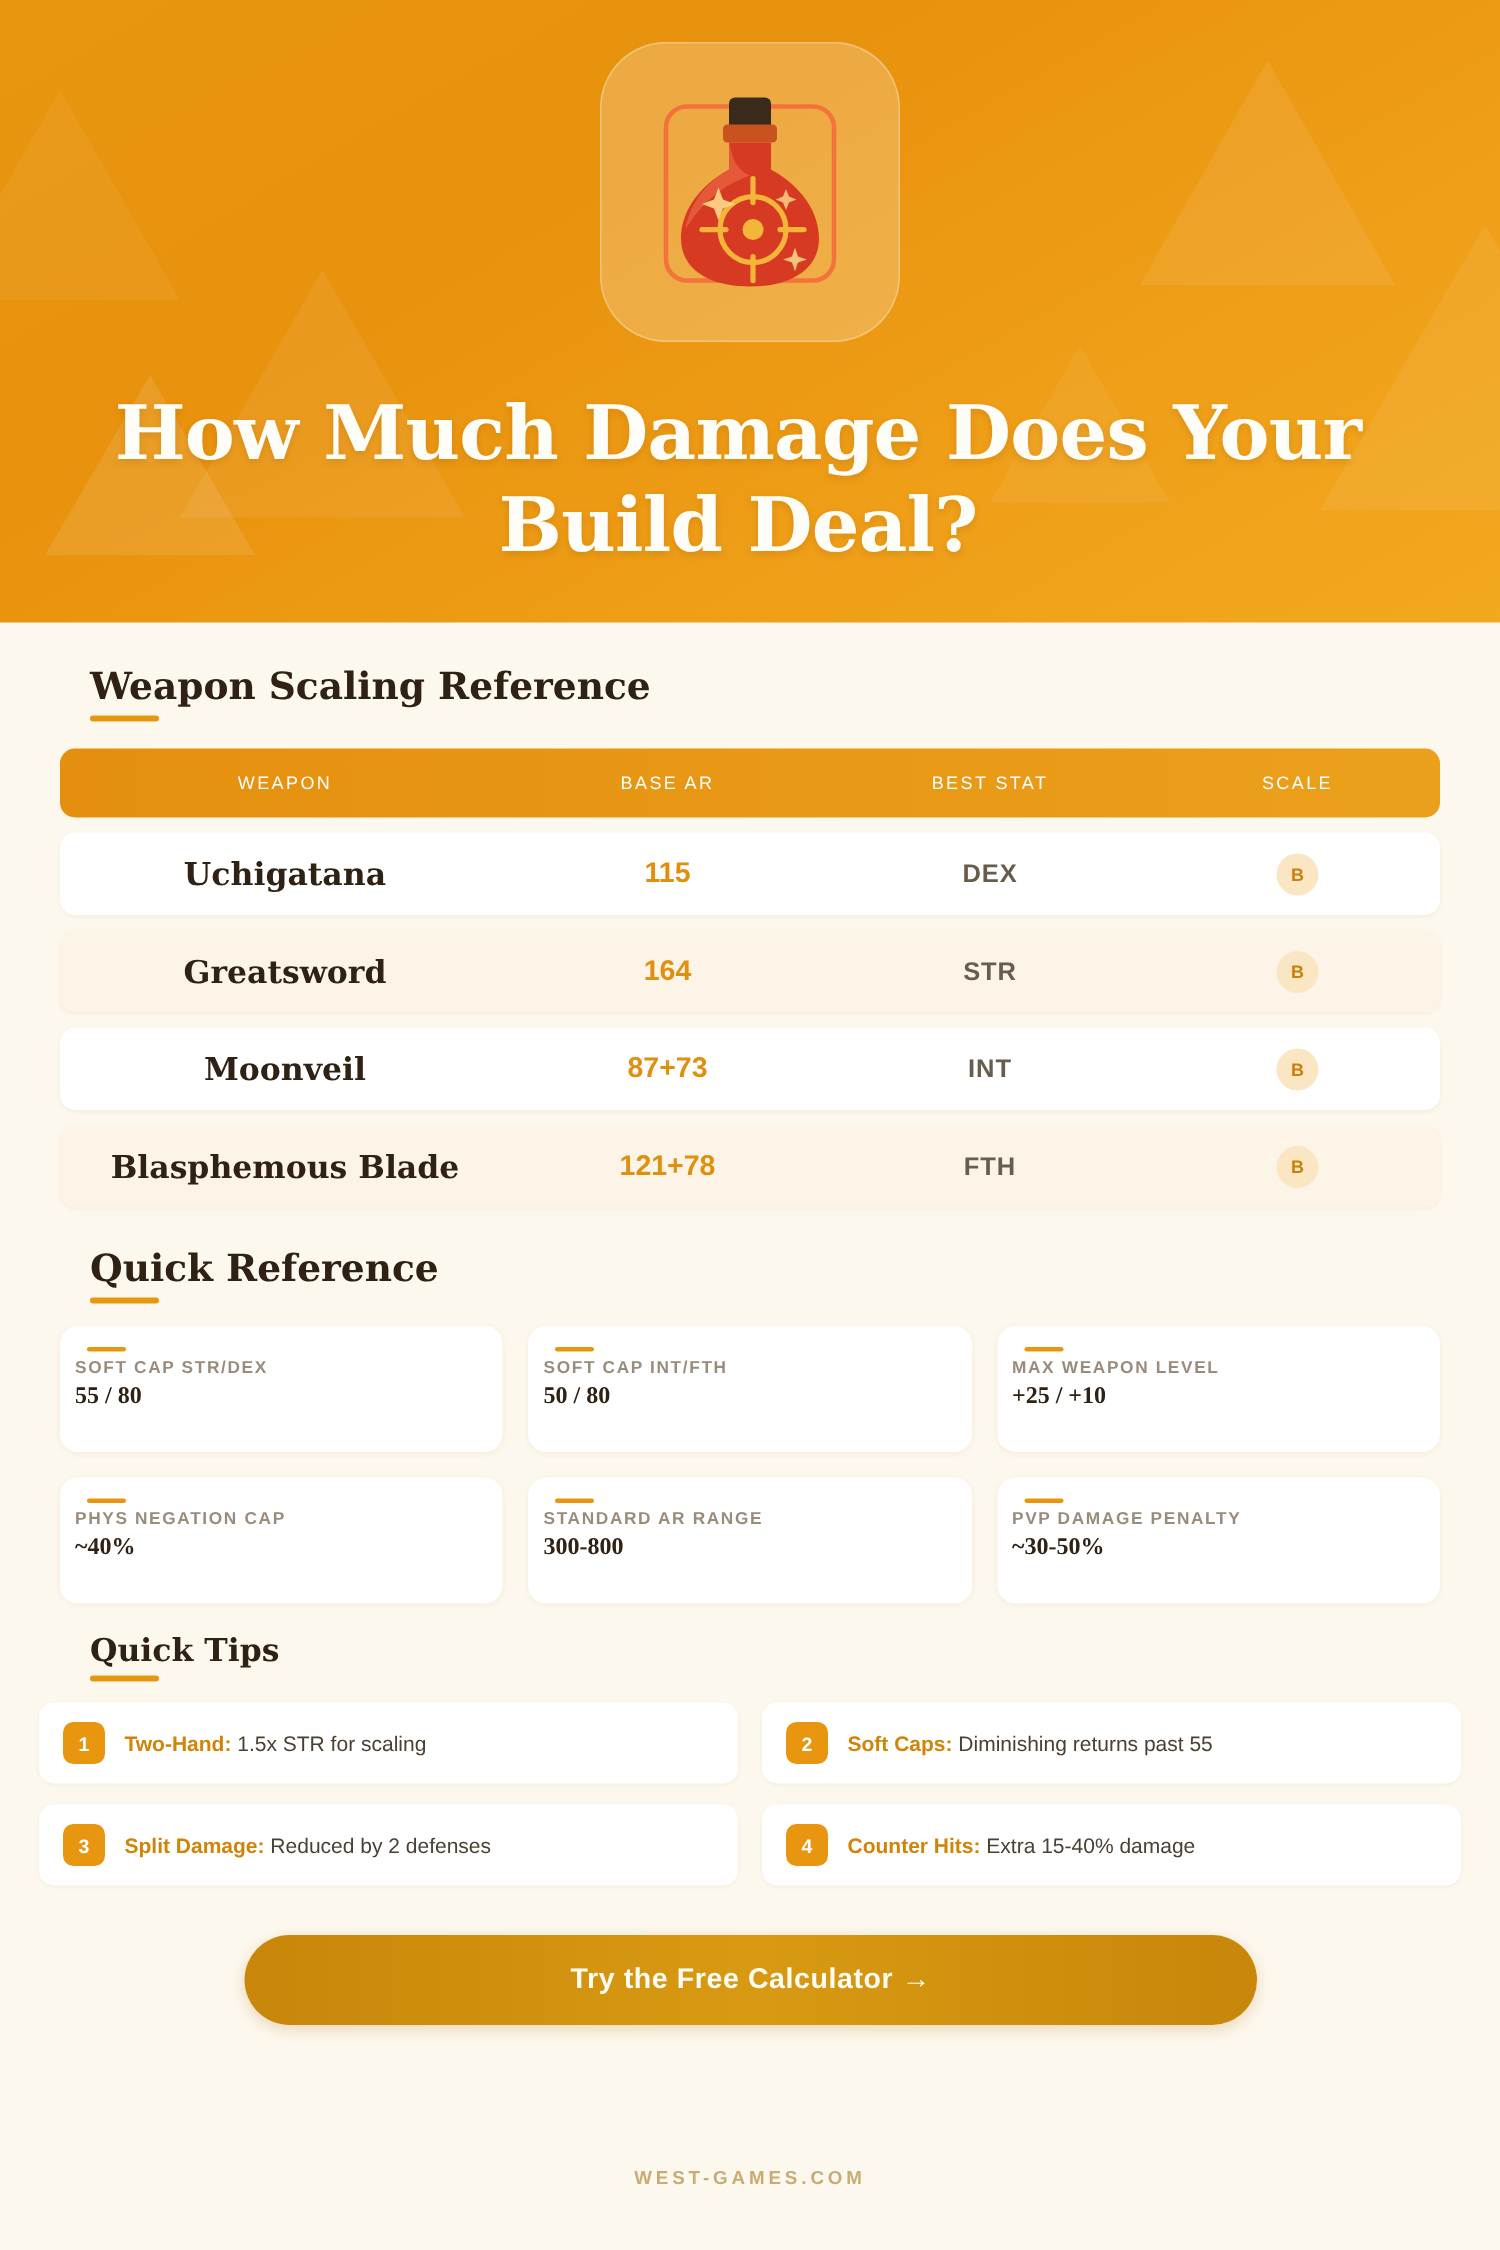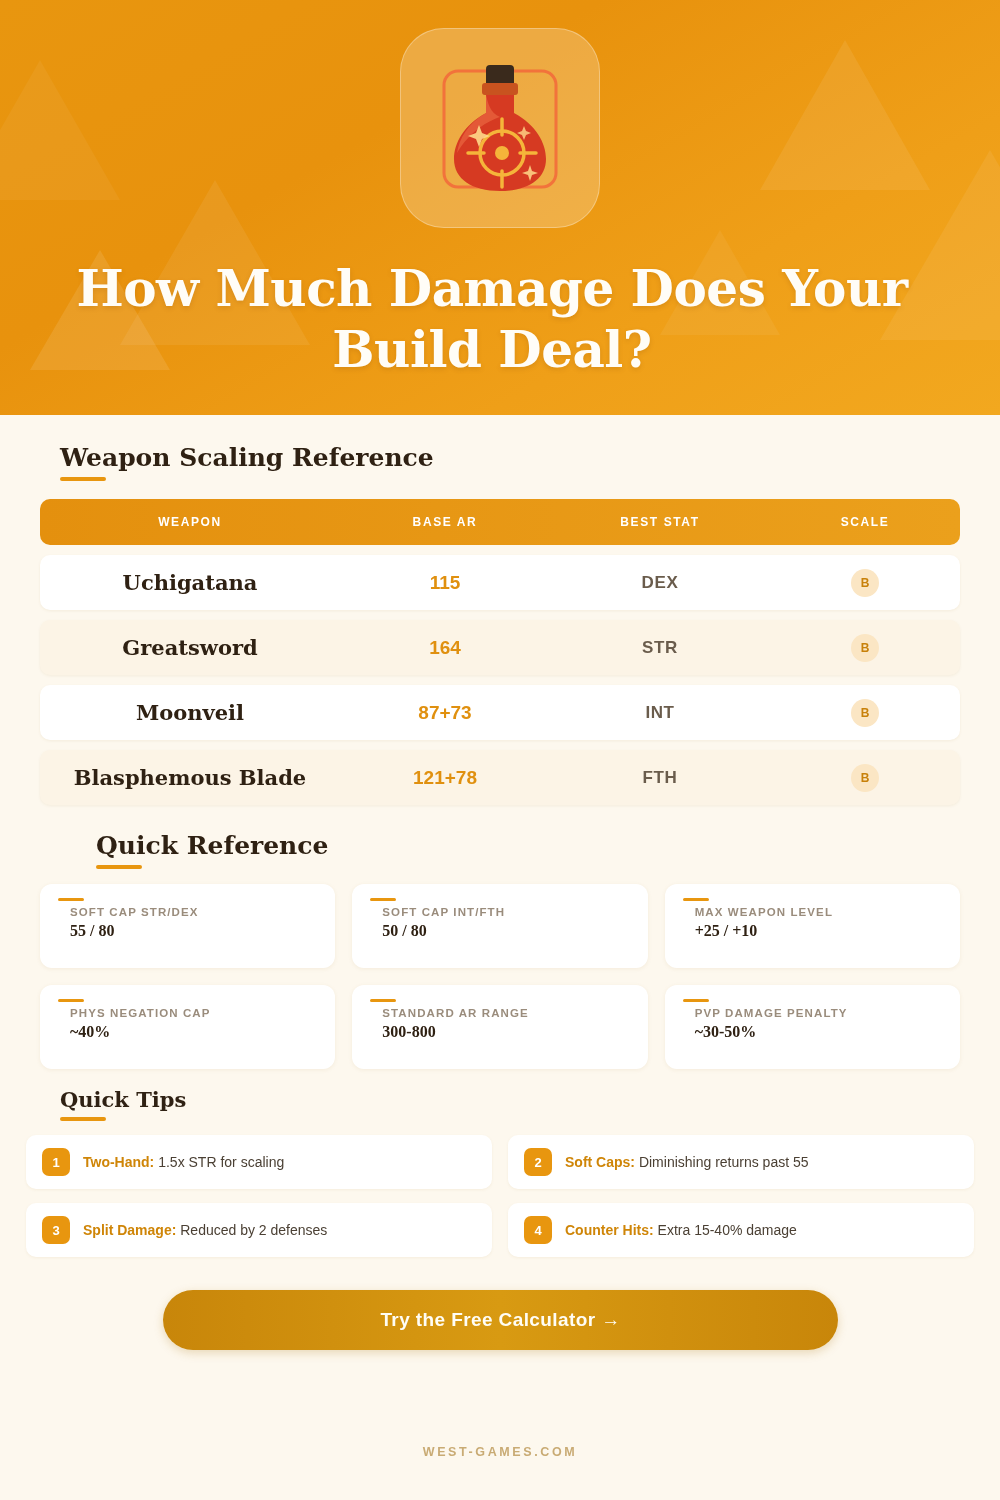--- a/index.html
+++ b/index.html
@@ -72,38 +72,38 @@
   .sec-head::after {
     content: "";
     position: absolute;
     left: 0; bottom: -9px;
     width: 46px; height: 4px;
     background: #e8960f;
     border-radius: 2px;
   }
 
   #sec-weapon { position: absolute; left: 60px; top: 443px; font-size: 25px; }
-  #sec-quickref { position: absolute; left: 60px; top: 831px; font-size: 25px; margin-left: 36px; }
+  #sec-quickref { position: absolute; left: 60px; top: 831px; font-size: 25px; }
   #sec-quicktips { position: absolute; left: 60px; top: 1087px; font-size: 21px; }
 
   
   .table {
     position: absolute;
     left: 40px; top: 499px;
     width: 920px;
   }
   .thead {
     display: flex;
     align-items: center;
     height: 46px;
     background: linear-gradient(90deg, #e4900e, #eba01c);
     border-radius: 10px;
     color: #ffffff;
     font-size: 12px;
-    font-weight: bold;
+    font-weight: normal;
     letter-spacing: 1.6px;
     justify-content: space-between;
   }
   .trow {
     display: flex;
     align-items: center;
     height: 55px;
     margin-top: 10px;
     border-radius: 10px;
     background: #ffffff;
@@ -148,21 +148,21 @@
     position: absolute;
     left: 40px; top: 884px;
     width: 920px;
     display: grid;
     grid-template-columns: repeat(3, 1fr);
     gap: 17px;
   }
   .qr-card {
     background: #ffffff;
     border-radius: 12px;
-    padding: 22px 30px 16px;
+    padding: 22px 10px 16px;
     box-shadow: 0 1px 4px rgba(150,110,40,0.09);
     position: relative;
     min-height: 84px;
   }
   .qr-card::before {
     content: "";
     position: absolute;
     left: 18px; top: 14px;
     width: 26px; height: 3px;
     background: #e8960f;

